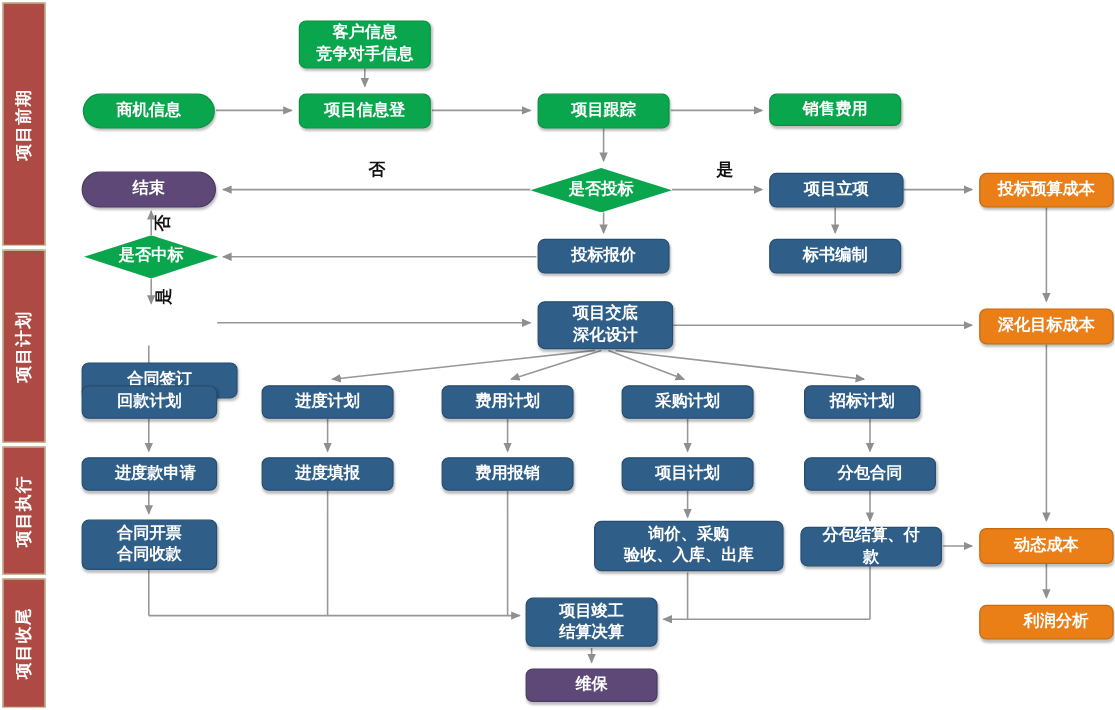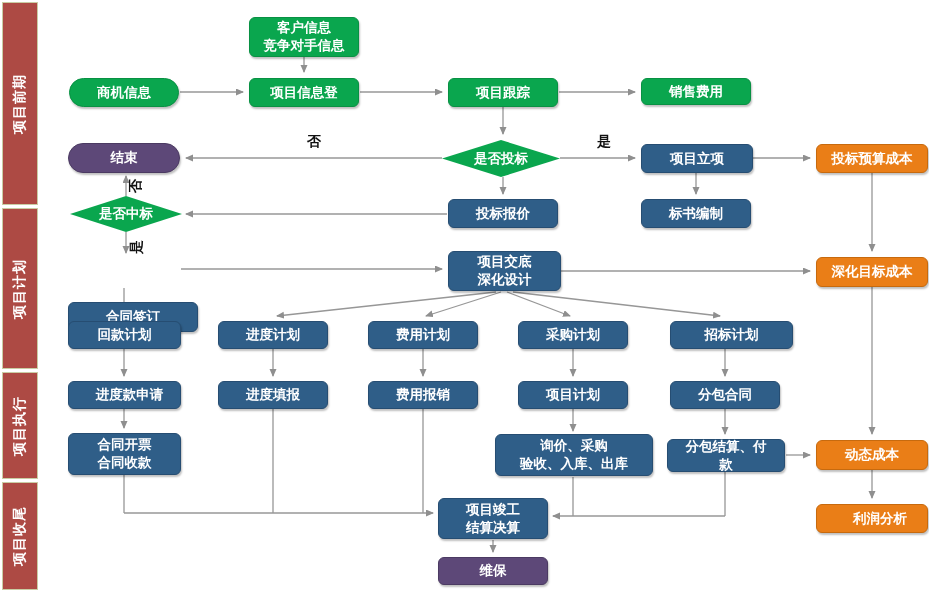--- a/index.html
+++ b/index.html
@@ -131,21 +131,21 @@
 
   <div class="node blue" style="left:68px;top:260px;width:130px;height:30px;margin-top:42px;">合同签订</div>
   <div class="node blue" style="left:448px;top:251px;width:113px;height:40px;">项目交底
 深化设计</div>
   <div class="node orange" style="left:816px;top:257px;width:112px;height:30px;">深化目标成本</div>
 
   <div class="node blue" style="left:68px;top:321px;width:113px;height:28px;">回款计划</div>
   <div class="node blue" style="left:218px;top:321px;width:110px;height:28px;">进度计划</div>
   <div class="node blue" style="left:368px;top:321px;width:110px;height:28px;">费用计划</div>
   <div class="node blue" style="left:518px;top:321px;width:110px;height:28px;">采购计划</div>
-  <div class="node blue" style="left:670px;top:321px;width:123px;height:28px;">招标计划</div>
+  <div class="node blue" style="left:670px;top:321px;width:97px;height:28px;">招标计划</div>
 
   <div class="node blue" style="left:68px;top:381px;width:113px;height:28px;padding-left:10px;">进度款申请</div>
   <div class="node blue" style="left:218px;top:381px;width:110px;height:28px;">进度填报</div>
   <div class="node blue" style="left:368px;top:381px;width:110px;height:28px;">费用报销</div>
   <div class="node blue" style="left:518px;top:381px;width:110px;height:28px;">项目计划</div>
   <div class="node blue" style="left:670px;top:381px;width:110px;height:28px;">分包合同</div>
 
   <div class="node blue" style="left:68px;top:433px;width:113px;height:42px;">合同开票
 合同收款</div>
   <div class="node blue" style="left:495px;top:434px;width:158px;height:42px;">询价、采购

